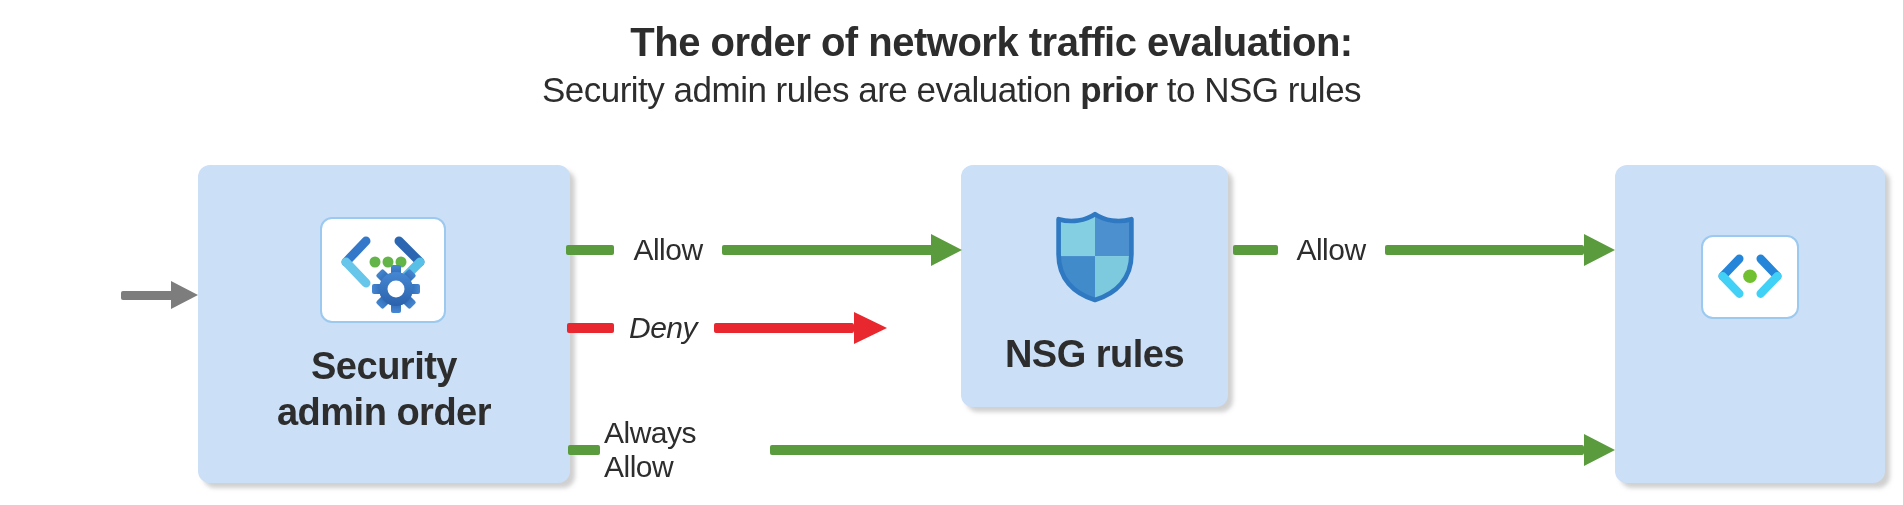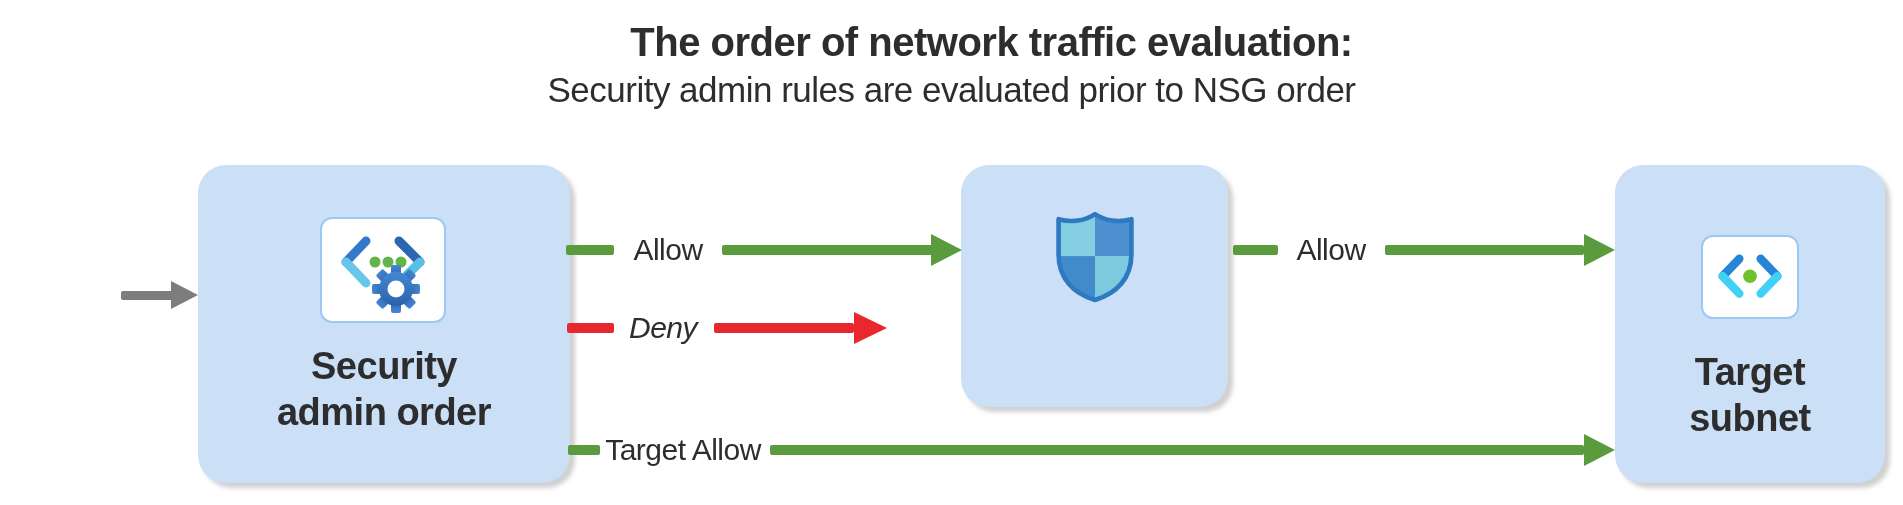--- a/index.html
+++ b/index.html
@@ -26,26 +26,26 @@
     font-size:40px;font-weight:bold;letter-spacing:-0.5px;
     color:var(--text-dark);
     margin-left:40px;
   }
   .subtitle{
     position:absolute;left:0;top:70px;width:1903px;
     text-align:center;
     font-size:35px;font-weight:normal;letter-spacing:-0.5px;
     color:var(--text-dark);
   }
-  .subtitle strong{font-weight:normal;}
+  .subtitle strong{font-weight:bold;}
 
   .node{
     position:absolute;
     background:var(--box-fill);
-    border-radius:28px;
+    border-radius:12px;
     box-shadow:5px 5px 4px rgba(120,120,120,0.35);
   }
   .node-security{left:198px;top:165px;width:372px;height:318px;}
   .node-nsg{left:961px;top:165px;width:267px;height:242px;}
   .node-subnet{left:1615px;top:165px;width:270px;height:318px;}
 
   .icon-card{
     position:absolute;
     background:#ffffff;
     border:2px solid var(--card-border);
@@ -103,21 +103,21 @@
     border-top:14px solid transparent;border-bottom:14px solid transparent;
     border-left:27px solid var(--traffic-gray);
   }
 </style>
 </head>
 <body>
 
 <div class="canvas">
 
   <div class="title">The order of network traffic evaluation:</div>
-  <div class="subtitle"><span>Security admin rules are evaluated </span><strong>prior</strong><span> to NSG order</span></div>
+  <div class="subtitle"><span>Security admin rules are evaluation </span><strong>prior</strong><span> to NSG rules</span></div>
 
   <div class="hline gray" style="left:121px;top:291px;width:52px;"></div>
   <div class="ahead gray" style="left:171px;top:281px;"></div>
 
   <div class="node node-security">
     <div class="icon-card card-security">
       <svg width="100" height="88" viewBox="0 0 100 88">
         <defs>
           <linearGradient id="gearGrad" x1="0" y1="0" x2="0" y2="1">
             <stop offset="0" stop-color="#4587d3"></stop>
@@ -169,51 +169,48 @@
         </defs>
         <g clip-path="url(#shieldClip)">
           <rect x="0" y="0" width="45" height="50" fill="#85cfe3"></rect>
           <rect x="45" y="0" width="45" height="50" fill="#4d90cf"></rect>
           <rect x="0" y="50" width="45" height="52" fill="#418bca"></rect>
           <rect x="45" y="50" width="45" height="52" fill="#7dc9dd"></rect>
         </g>
         <path d="M45,5 C55,12 70,14.5 84,10.5 L84,48 C84,74 68,90 45,97 C22,90 6,74 6,48 L6,10.5 C20,14.5 35,12 45,5 Z" fill="none" stroke="#2f79c2" stroke-width="5" stroke-linejoin="round"></path>
       </svg>
     </div>
+    <div class="node-label label-nsg">NSG rules</div>
   </div>
 
   <div class="node node-subnet">
     <div class="icon-card card-subnet">
       <svg width="76" height="58" viewBox="0 0 100 74">
         <path d="M36,13 L14,36" fill="none" stroke="#2585d8" stroke-width="11" stroke-linecap="round"></path>
         <path d="M14,36 L36,59" fill="none" stroke="#41d0f6" stroke-width="11" stroke-linecap="round"></path>
         <path d="M64,13 L86,36" fill="none" stroke="#2585d8" stroke-width="11" stroke-linecap="round"></path>
         <path d="M86,36 L64,59" fill="none" stroke="#41d0f6" stroke-width="11" stroke-linecap="round"></path>
         <circle cx="50" cy="36" r="9" fill="#71c02f"></circle>
       </svg>
     </div>
-    <div class="node-label label-subnet">
-      <div>Target</div>
-      <div>subnet</div>
-    </div>
   </div>
 
   <div class="hline green" style="left:566px;top:245px;width:48px;"></div>
   <div class="edge-label" style="left:620px;top:228px;width:96px;">Allow</div>
   <div class="hline green" style="left:722px;top:245px;width:211px;"></div>
   <div class="ahead green" style="left:931px;top:234px;"></div>
 
   <div class="hline red" style="left:567px;top:323px;width:47px;"></div>
   <div class="edge-label" style="left:620px;top:306px;width:86px;font-style:italic;">Deny</div>
   <div class="hline red" style="left:714px;top:323px;width:140px;"></div>
   <div class="ahead red" style="left:854px;top:312px;"></div>
 
   <div class="hline green" style="left:1233px;top:245px;width:45px;"></div>
   <div class="edge-label" style="left:1283px;top:228px;width:96px;">Allow</div>
   <div class="hline green" style="left:1385px;top:245px;width:199px;"></div>
   <div class="ahead green" style="left:1584px;top:234px;"></div>
 
   <div class="hline green" style="left:568px;top:445px;width:32px;"></div>
-  <div class="edge-label" style="left:604px;top:428px;width:158px;">Target Allow</div>
+  <div class="edge-label" style="left:604px;top:428px;width:158px;">Always Allow</div>
   <div class="hline green" style="left:770px;top:445px;width:814px;"></div>
   <div class="ahead green" style="left:1584px;top:434px;"></div>
 
 </div>
 
 </body></html>

